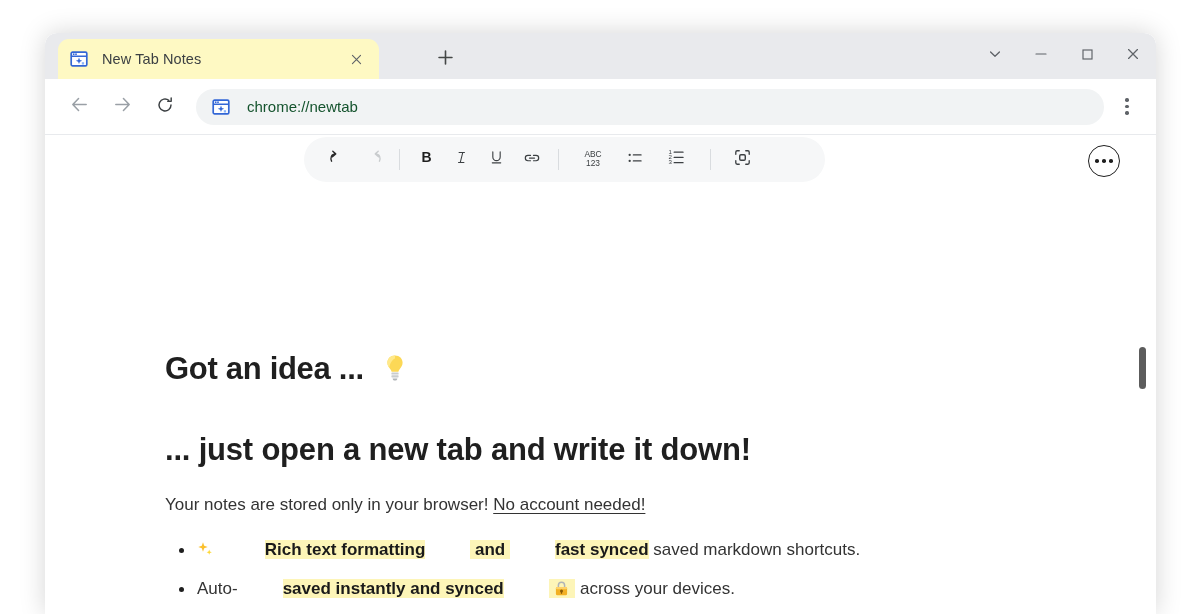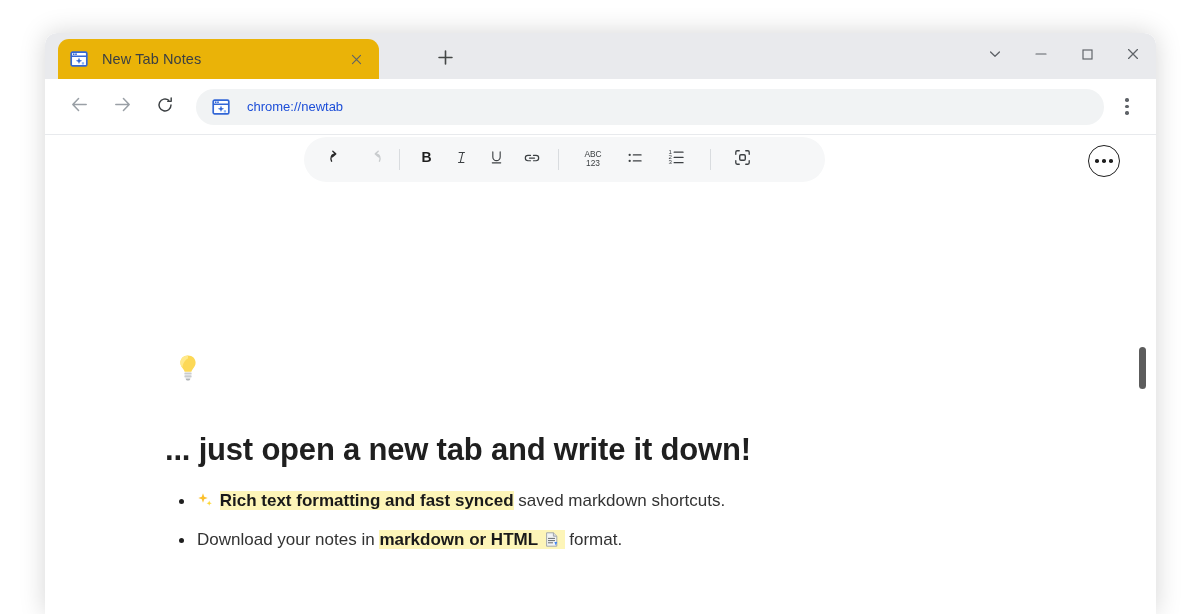--- a/index.html
+++ b/index.html
@@ -32,21 +32,21 @@
     position: relative;
     height: 46px;
     background: #e9eaed;
     border-top-left-radius: 12px;
     border-top-right-radius: 12px;
   }
   .tab {
     position: absolute;
     left: 13px; top: 6px;
     width: 321px; height: 40px;
-    background: #eab308;
+    background: #fef9c3;
     border-top-left-radius: 11px;
     border-top-right-radius: 11px;
     display: flex;
     align-items: center;
     padding: 4px 12px;
     box-sizing: border-box;
   }
   .tab-favicon { width: 18px; height: 18px; flex: none; margin-right: 14px; }
   .tab-title {
     flex: 1 1 auto;
@@ -104,22 +104,22 @@
     margin-right: 6px;
     background: #f1f3f4;
     border-radius: 18px;
     display: flex;
     align-items: center;
     padding: 0 16px;
     box-sizing: border-box;
   }
   .omnibox-icon { width: 18px; height: 18px; flex: none; margin-right: 17px; }
   .omnibox-url {
-    font-size: 13px;
-    color: #1d4ed8;
+    font-size: 15px;
+    color: #14532d;
     white-space: nowrap;
     overflow: hidden;
   }
   .menu-dots {
     width: 34px; height: 34px; flex: none;
     display: flex; flex-direction: column;
     align-items: center; justify-content: center;
     gap: 3px;
   }
   .menu-dots i {
@@ -235,21 +235,21 @@
     margin-bottom: 14.5px;
   }
   .doc li::before {
     content: "";
     position: absolute;
     left: -18px; top: 8.5px;
     width: 5.2px; height: 5.2px;
     border-radius: 50%;
     background: #1f1f1f;
   }
-  .hl { background: #fdf5b8; }
+  .hl { background: #fdf5b8; margin-left: 45px; }
   .doc li b { color: #1a1a1a; font-weight: bold; }
   .inline-emoji {
     display: inline-block;
     vertical-align: -3px;
     width: 17px; height: 17px;
   }
   .sparkle { vertical-align: -2px; width: 16px; height: 16px; margin-right: 2px; }
 </style>
 </head>
 <body>
@@ -471,45 +471,57 @@
           <i></i>
       </div>
 
       <div class="scrollbar-track">
         <div class="scrollbar-thumb"></div>
       </div>
 
       <div class="doc">
 
         <h1>
+          <span>Got an idea ...</span>
           <span class="bulb">
             <svg viewBox="0 0 22 28" width="22" height="28">
               <path d="M11 1.6 C6.4 1.6 3.4 4.8 3.4 8.8 c0 2.9 1.6 4.6 2.8 6.1 c0.8 1 1.3 1.8 1.4 2.9 h6.8 c0.1 -1.1 0.6 -1.9 1.4 -2.9 c1.2 -1.5 2.8 -3.2 2.8 -6.1 C18.6 4.8 15.6 1.6 11 1.6 Z" fill="#fcd856"></path>
               <path d="M11 1.6 C6.4 1.6 3.4 4.8 3.4 8.8 c0 2.2 0.9 3.7 1.9 5 c0.4 -3.6 2.6 -8 5.7 -9.3 Z" fill="#ffe98a"></path>
               <rect x="7.4" y="18.4" width="7.2" height="2.1" rx="0.6" fill="#c9ccce"></rect>
               <rect x="7.4" y="21.3" width="7.2" height="2.1" rx="0.6" fill="#c9ccce"></rect>
               <path d="M8.6 24.4 h4.8 c-0.3 1.5 -1.2 2.2 -2.4 2.2 s-2.1 -0.7 -2.4 -2.2 Z" fill="#b0b4b7"></path>
             </svg>
           </span>
         </h1>
 
         <h2>... just open a new tab and write it down!</h2>
 
+        <p class="intro"><span>Your notes are stored only in your browser! </span><u>No account needed!</u></p>
 
         <ul>
 
           <li>
             <span class="sparkle">
               <svg viewBox="0 0 16 16" width="16" height="16">
                 <path d="M6 1.3 L7.2 4.8 L10.7 6 L7.2 7.2 L6 10.7 L4.8 7.2 L1.3 6 L4.8 4.8 Z" fill="#fbc02d"></path>
                 <path d="M12.2 8.6 L12.9 10.5 L14.8 11.2 L12.9 11.9 L12.2 13.8 L11.5 11.9 L9.6 11.2 L11.5 10.5 Z" fill="#fdd835"></path>
               </svg>
             </span><b class="hl">Rich text formatting</b><b class="hl"> and </b><b class="hl">fast synced</b><span> saved markdown shortcuts.</span>
           </li>
 
+          <li><span>Auto-</span><b class="hl">saved instantly and synced</b><span class="hl">&nbsp;<span class="inline-emoji">
+                 <svg viewBox="0 0 17 17" width="17" height="17">
+                   <path d="M5.4 7.2 V5.3 a3.1 3.1 0 0 1 6.2 0 V7.2" fill="none" stroke="#b0b4b7" stroke-width="1.5"></path>
+                   <rect x="2.9" y="7.1" width="11.2" height="8.2" rx="1.5" fill="#f2b024"></rect>
+                   <rect x="2.9" y="7.1" width="11.2" height="2.2" rx="1.1" fill="#ffd166"></rect>
+                   <circle cx="8.5" cy="11.0" r="1.5" fill="#8a5b06"></circle>
+                   <rect x="7.9" y="11.3" width="1.2" height="2.5" fill="#8a5b06"></rect>
+                 </svg>
+               </span>&nbsp;</span><span> across your devices.</span>
+          </li>
 
           <li><span>Download your notes in </span><b class="hl">markdown or HTML</b><span class="hl">&nbsp;<span class="inline-emoji">
                  <svg viewBox="0 0 17 17" width="17" height="17">
                    <path d="M3.6 1.8 H10.4 L13.8 5.2 V15.2 H3.6 Z" fill="#f1f3f4" stroke="#9aa0a6" stroke-width="0.9" stroke-linejoin="round"></path>
                    <path d="M10.4 1.8 V5.2 H13.8" fill="#dadce0" stroke="#9aa0a6" stroke-width="0.9" stroke-linejoin="round"></path>
                    <path d="M5.4 7.4 H11.6 M5.4 9.6 H11.6 M5.4 11.8 H9.6" stroke="#5f6368" stroke-width="0.95" stroke-linecap="round"></path>
                    <path d="M11.4 11.0 l2.8 0 l-1.4 3.4 Z" fill="#4285f4"></path>
                  </svg>
                </span>&nbsp;</span><span> format.</span>
           </li>

